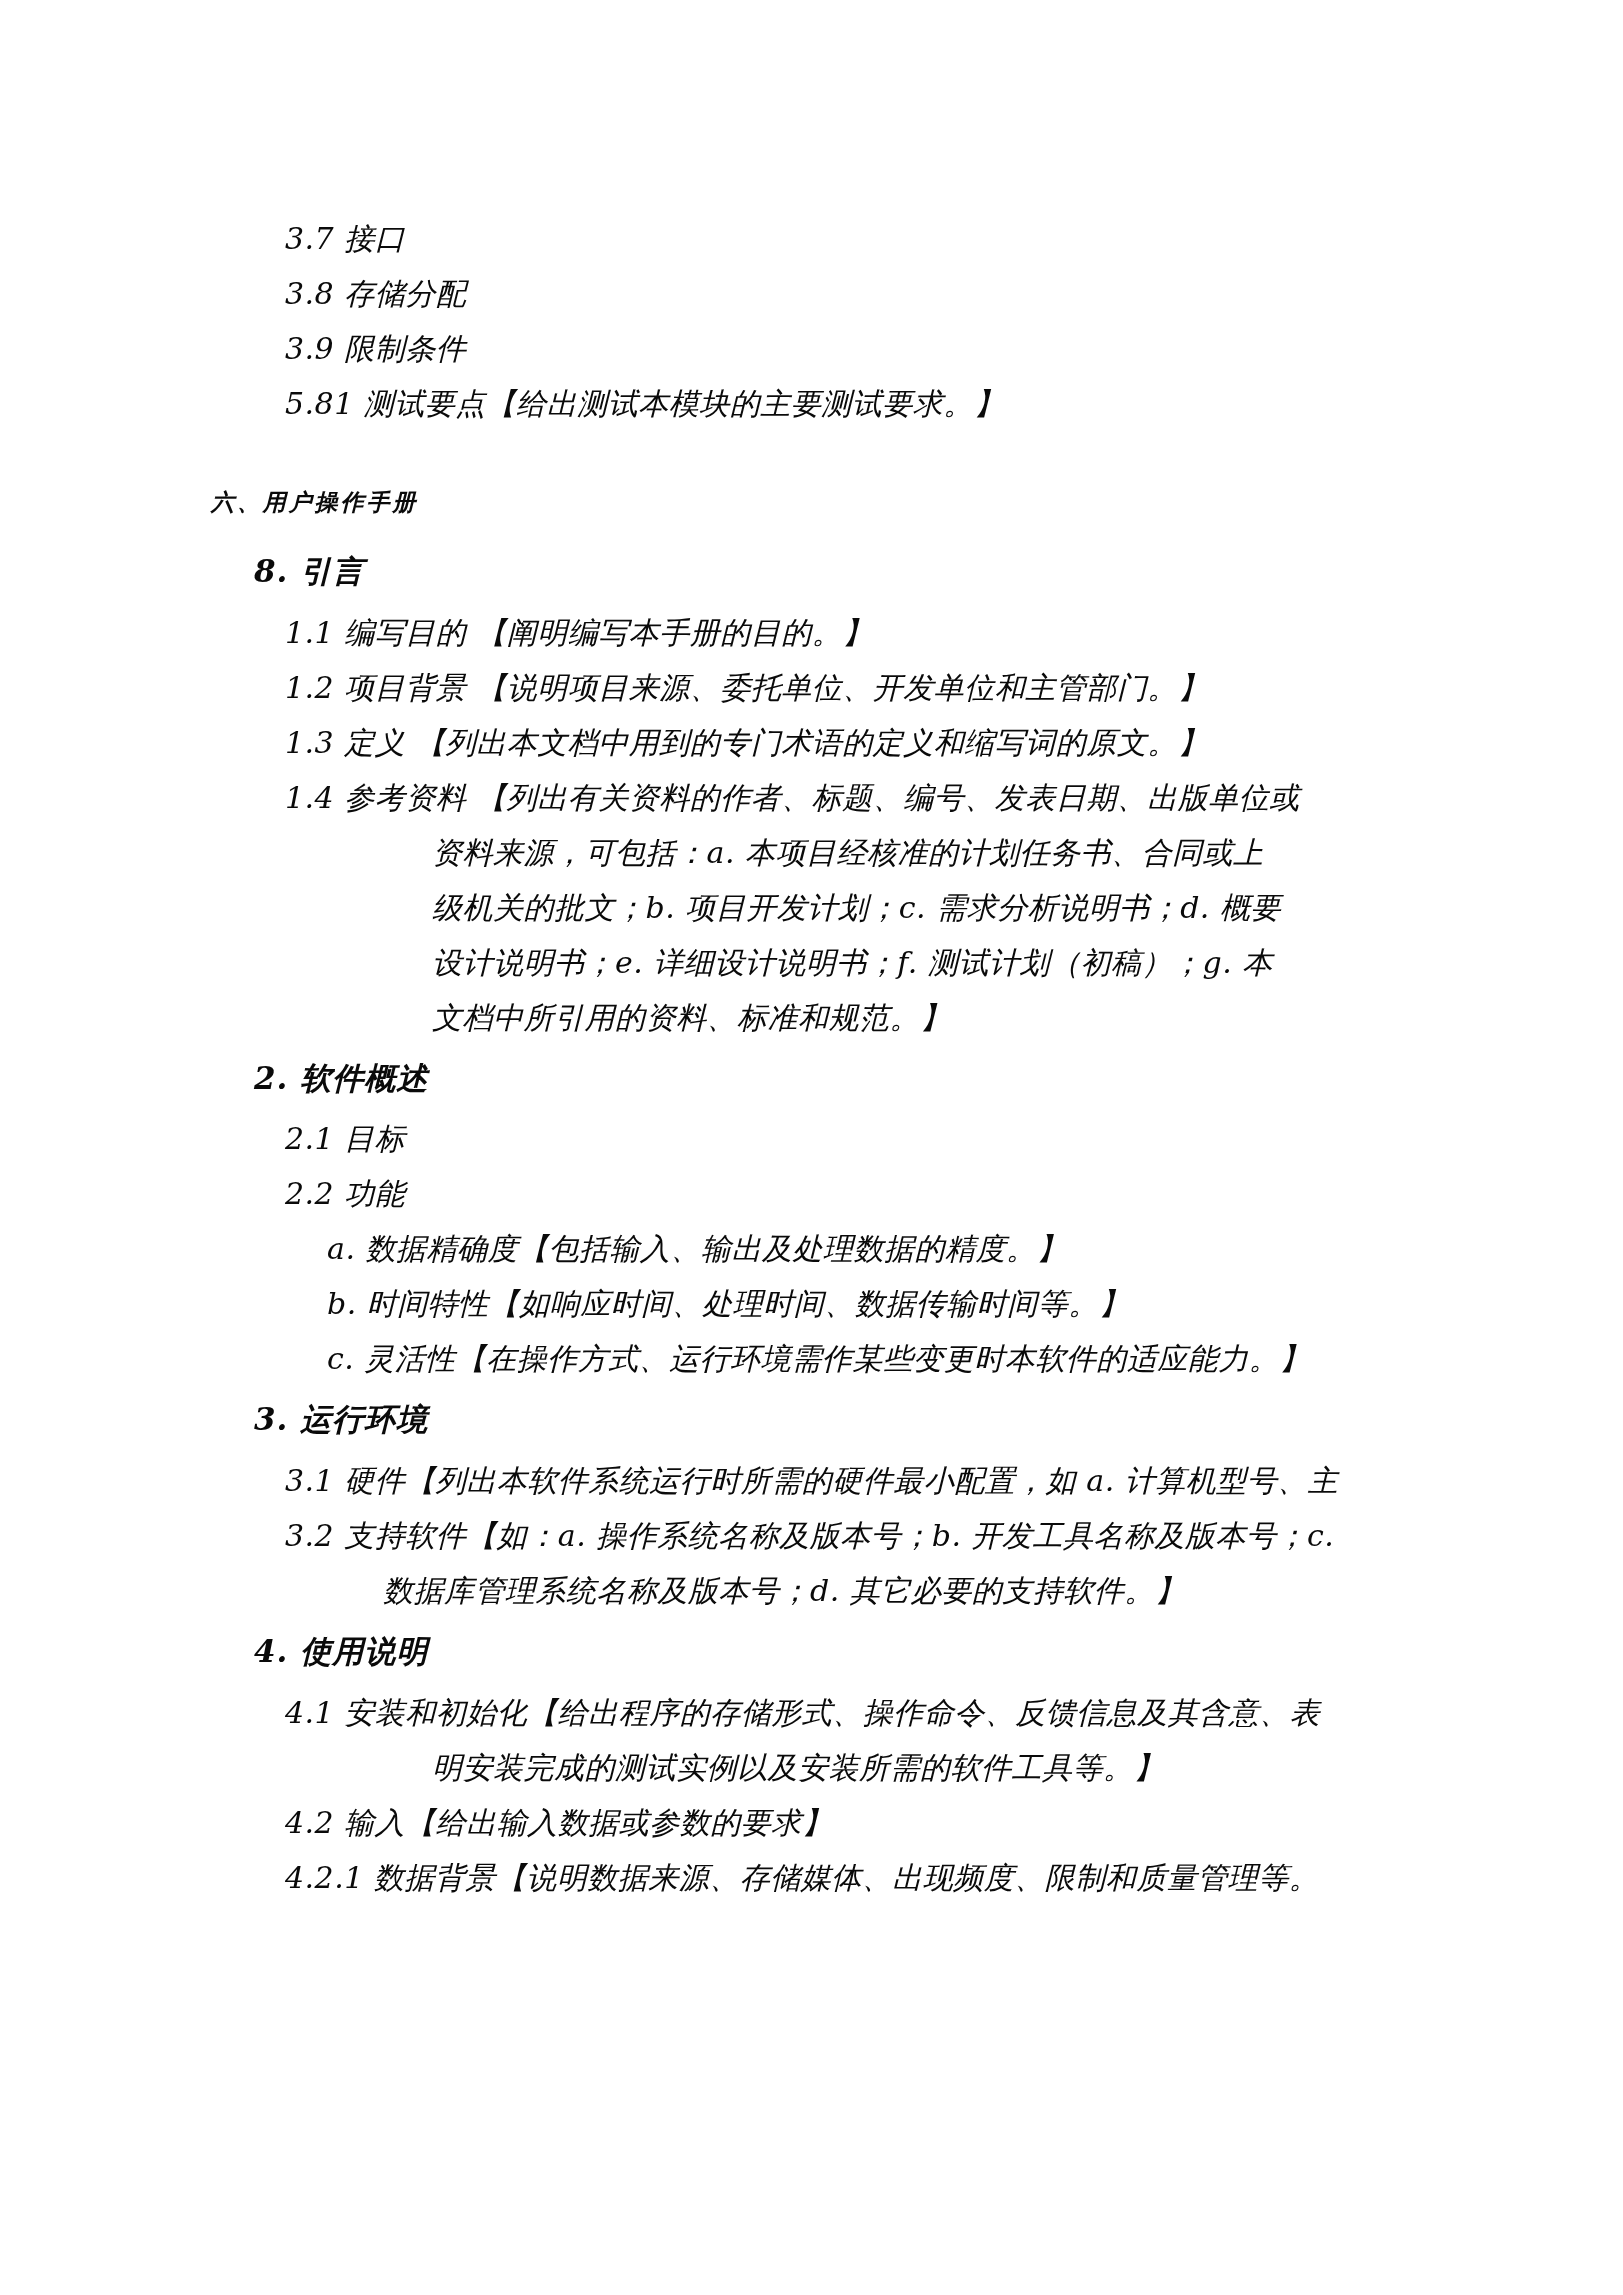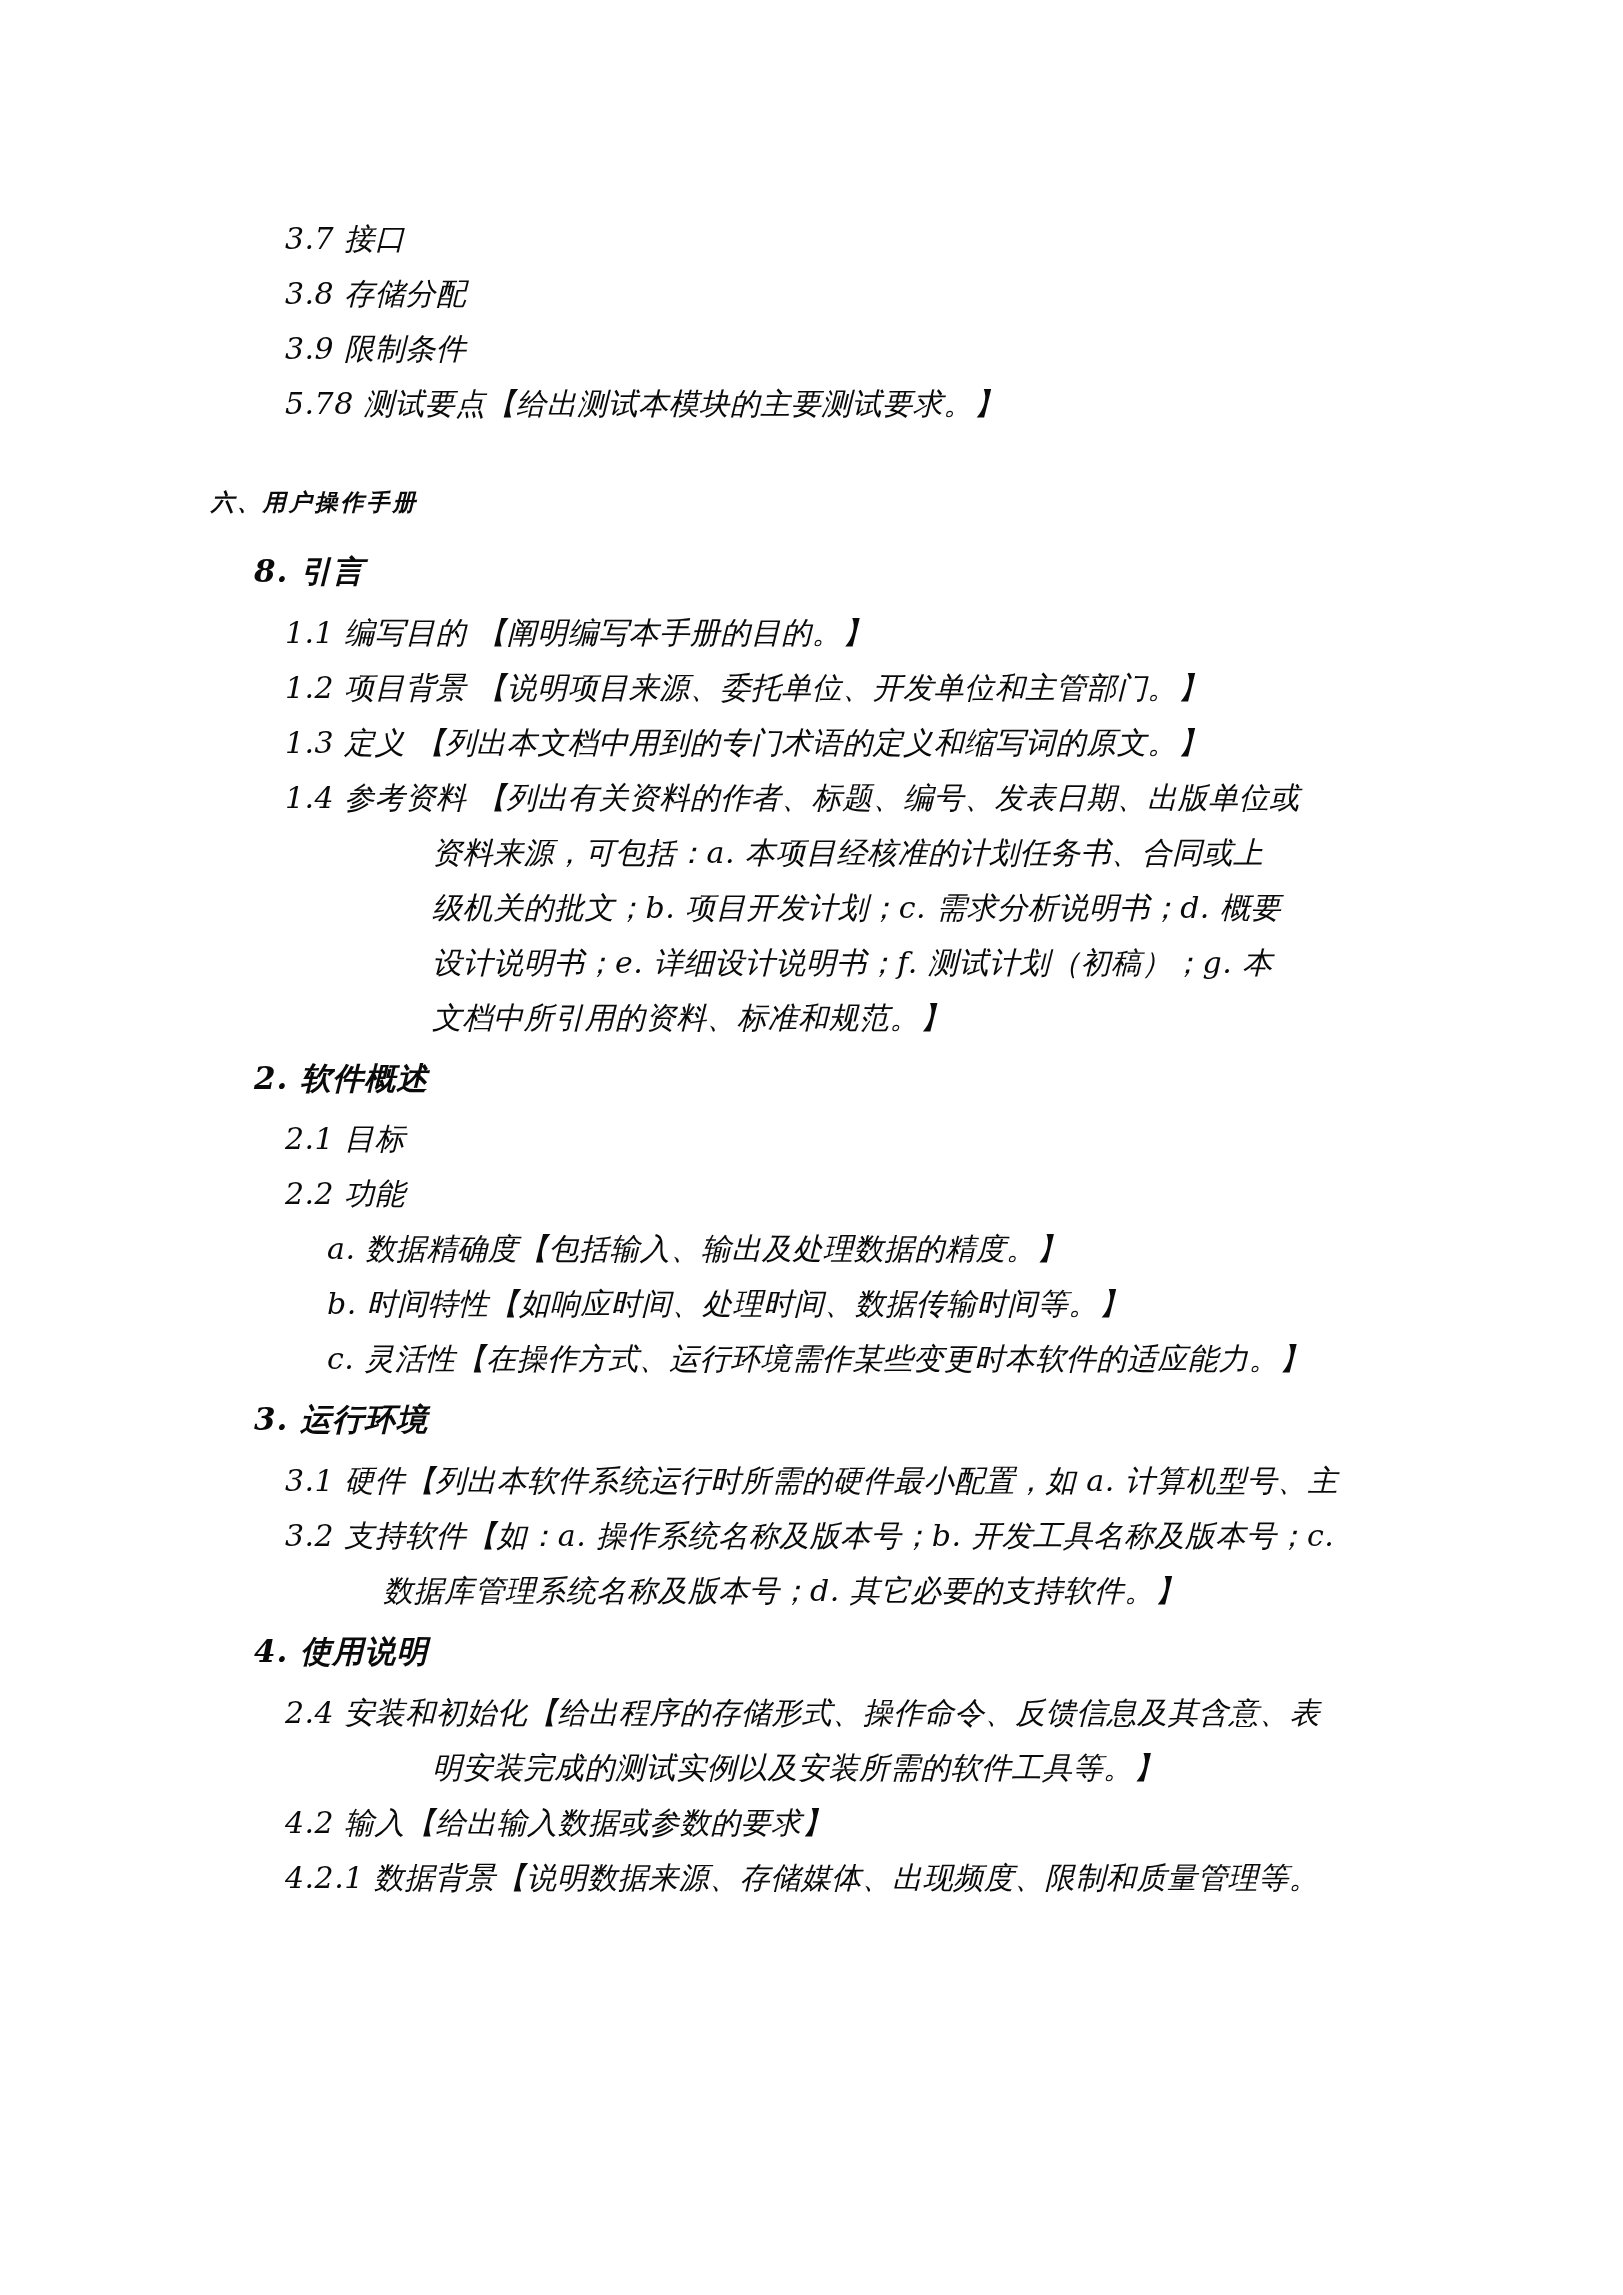--- a/index.html
+++ b/index.html
@@ -98,21 +98,21 @@
 </style>
 </head>
 <body>
 
 <div class="page">
   <div class="content">
 
     <div class="line level2">3.7  接口</div>
     <div class="line level2">3.8  存储分配</div>
     <div class="line level2">3.9  限制条件</div>
-    <div class="line level2">5.78  测试要点【给出测试本模块的主要测试要求。】</div>
+    <div class="line level2">5.81  测试要点【给出测试本模块的主要测试要求。】</div>
 
     <div class="line major-heading">六、用户操作手册</div>
 
     <div class="line level1">8. 引言</div>
     <div class="line level2 gap-sm">1.1  编写目的  【阐明编写本手册的目的。】</div>
     <div class="line level2">1.2  项目背景  【说明项目来源、委托单位、开发单位和主管部门。】</div>
     <div class="line level2">1.3  定义  【列出本文档中用到的专门术语的定义和缩写词的原文。】</div>
     <div class="line level2">
       <span>1.4  参考资料  【列出有关资料的作者、标题、编号、发表日期、出版单位或</span>
     </div>
@@ -136,21 +136,21 @@
     </div>
     <div class="line level2">
       <span>3.2  支持软件【如：a. 操作系统名称及版本号；b. 开发工具名称及版本号；c.</span>
     </div>
     <div class="line wrap-l2b">
       <span class="hang" style="text-indent:0">数据库管理系统名称及版本号；d. 其它必要的支持软件。】</span>
     </div>
 
     <div class="line level1 gap-sm">4. 使用说明</div>
     <div class="line level2 gap-sm">
-      <span>2.4  安装和初始化【给出程序的存储形式、操作命令、反馈信息及其含意、表</span>
+      <span>4.1  安装和初始化【给出程序的存储形式、操作命令、反馈信息及其含意、表</span>
     </div>
     <div class="line wrap-l2c">
       <span class="hang" style="text-indent:0">明安装完成的测试实例以及安装所需的软件工具等。】</span>
     </div>
     <div class="line level2">4.2  输入【给出输入数据或参数的要求】</div>
     <div class="line level2">4.2.1 数据背景【说明数据来源、存储媒体、出现频度、限制和质量管理等。</div>
 
   </div>
 
   <div class="page-number">8</div>

